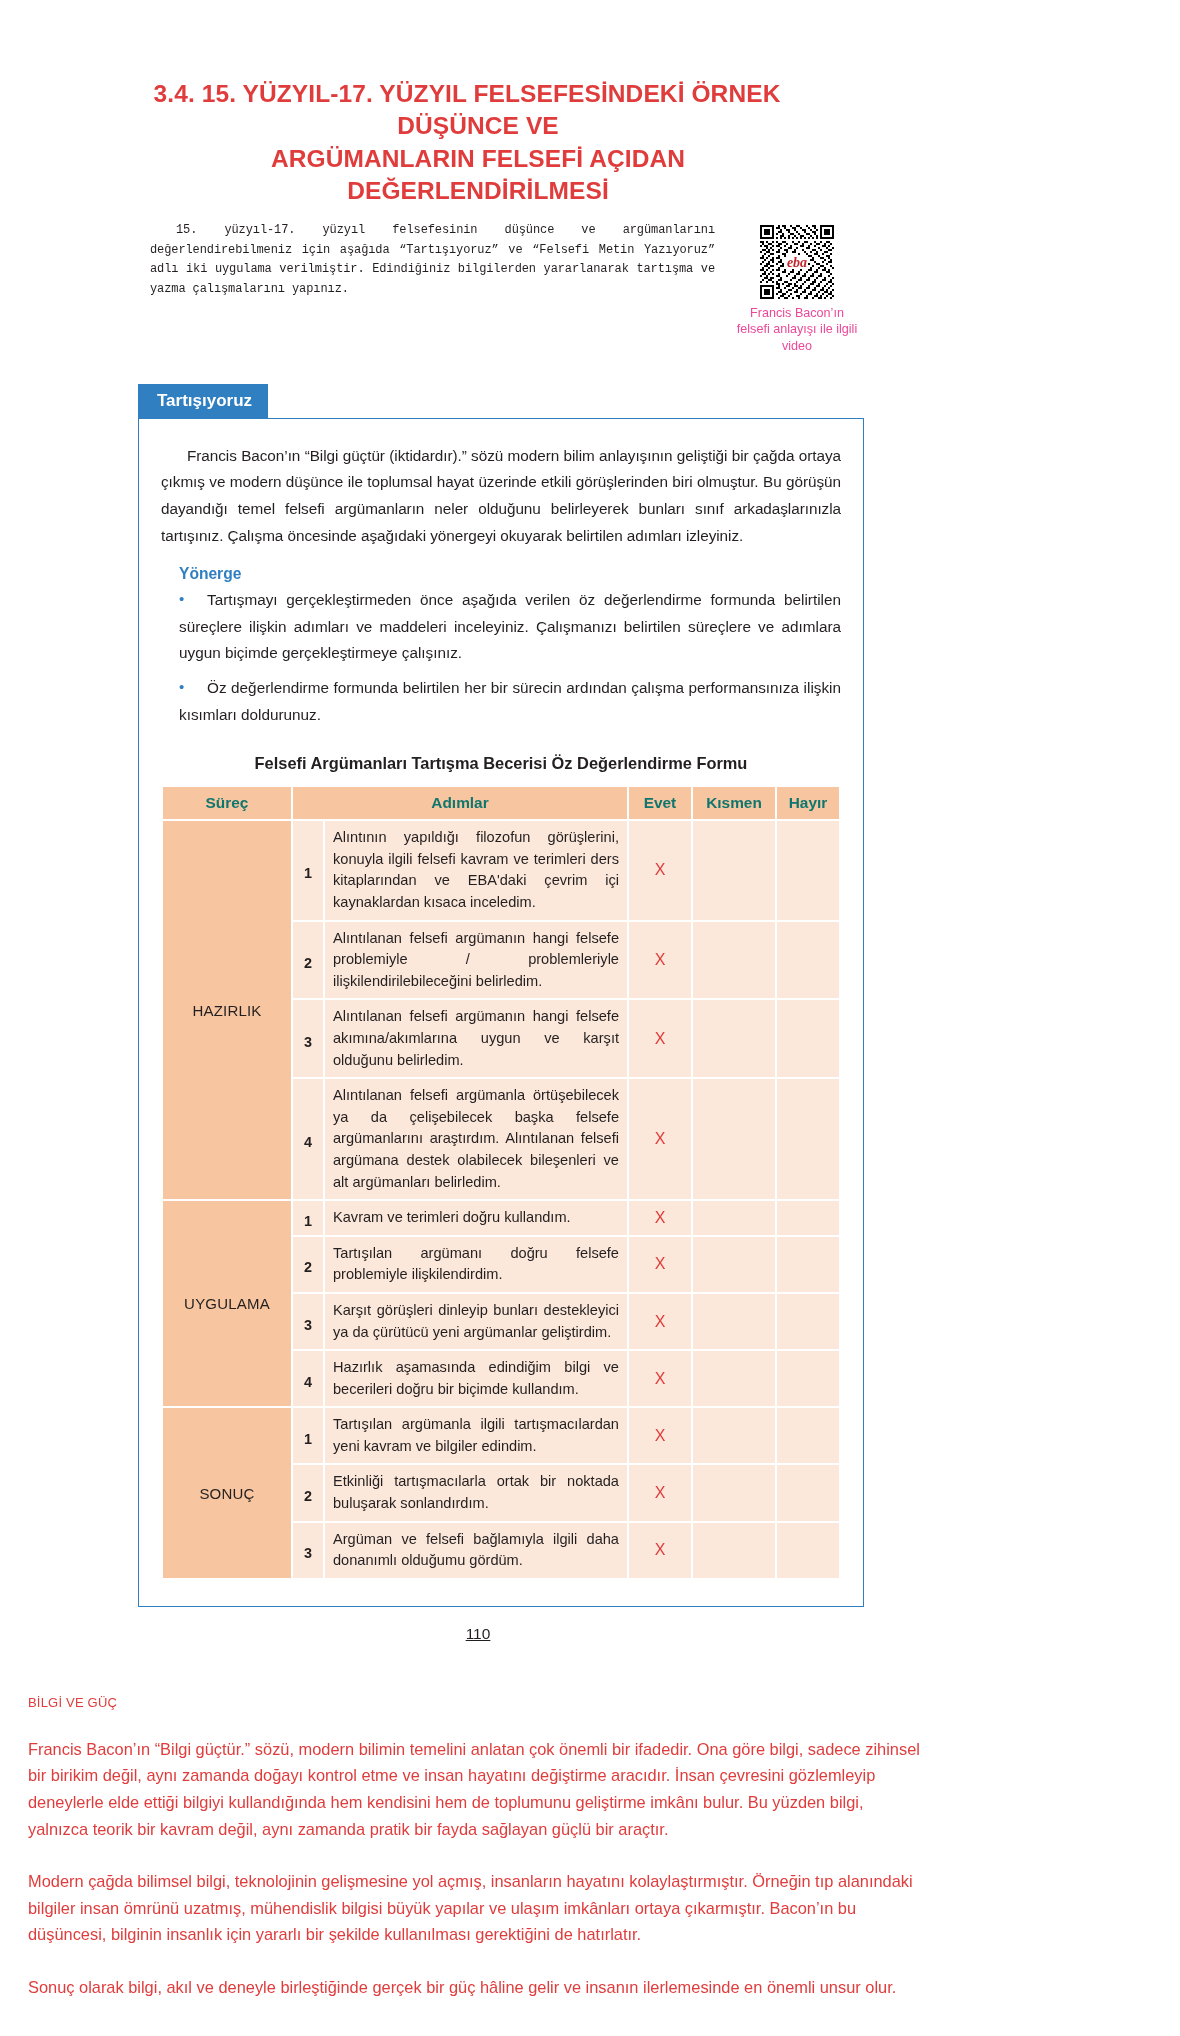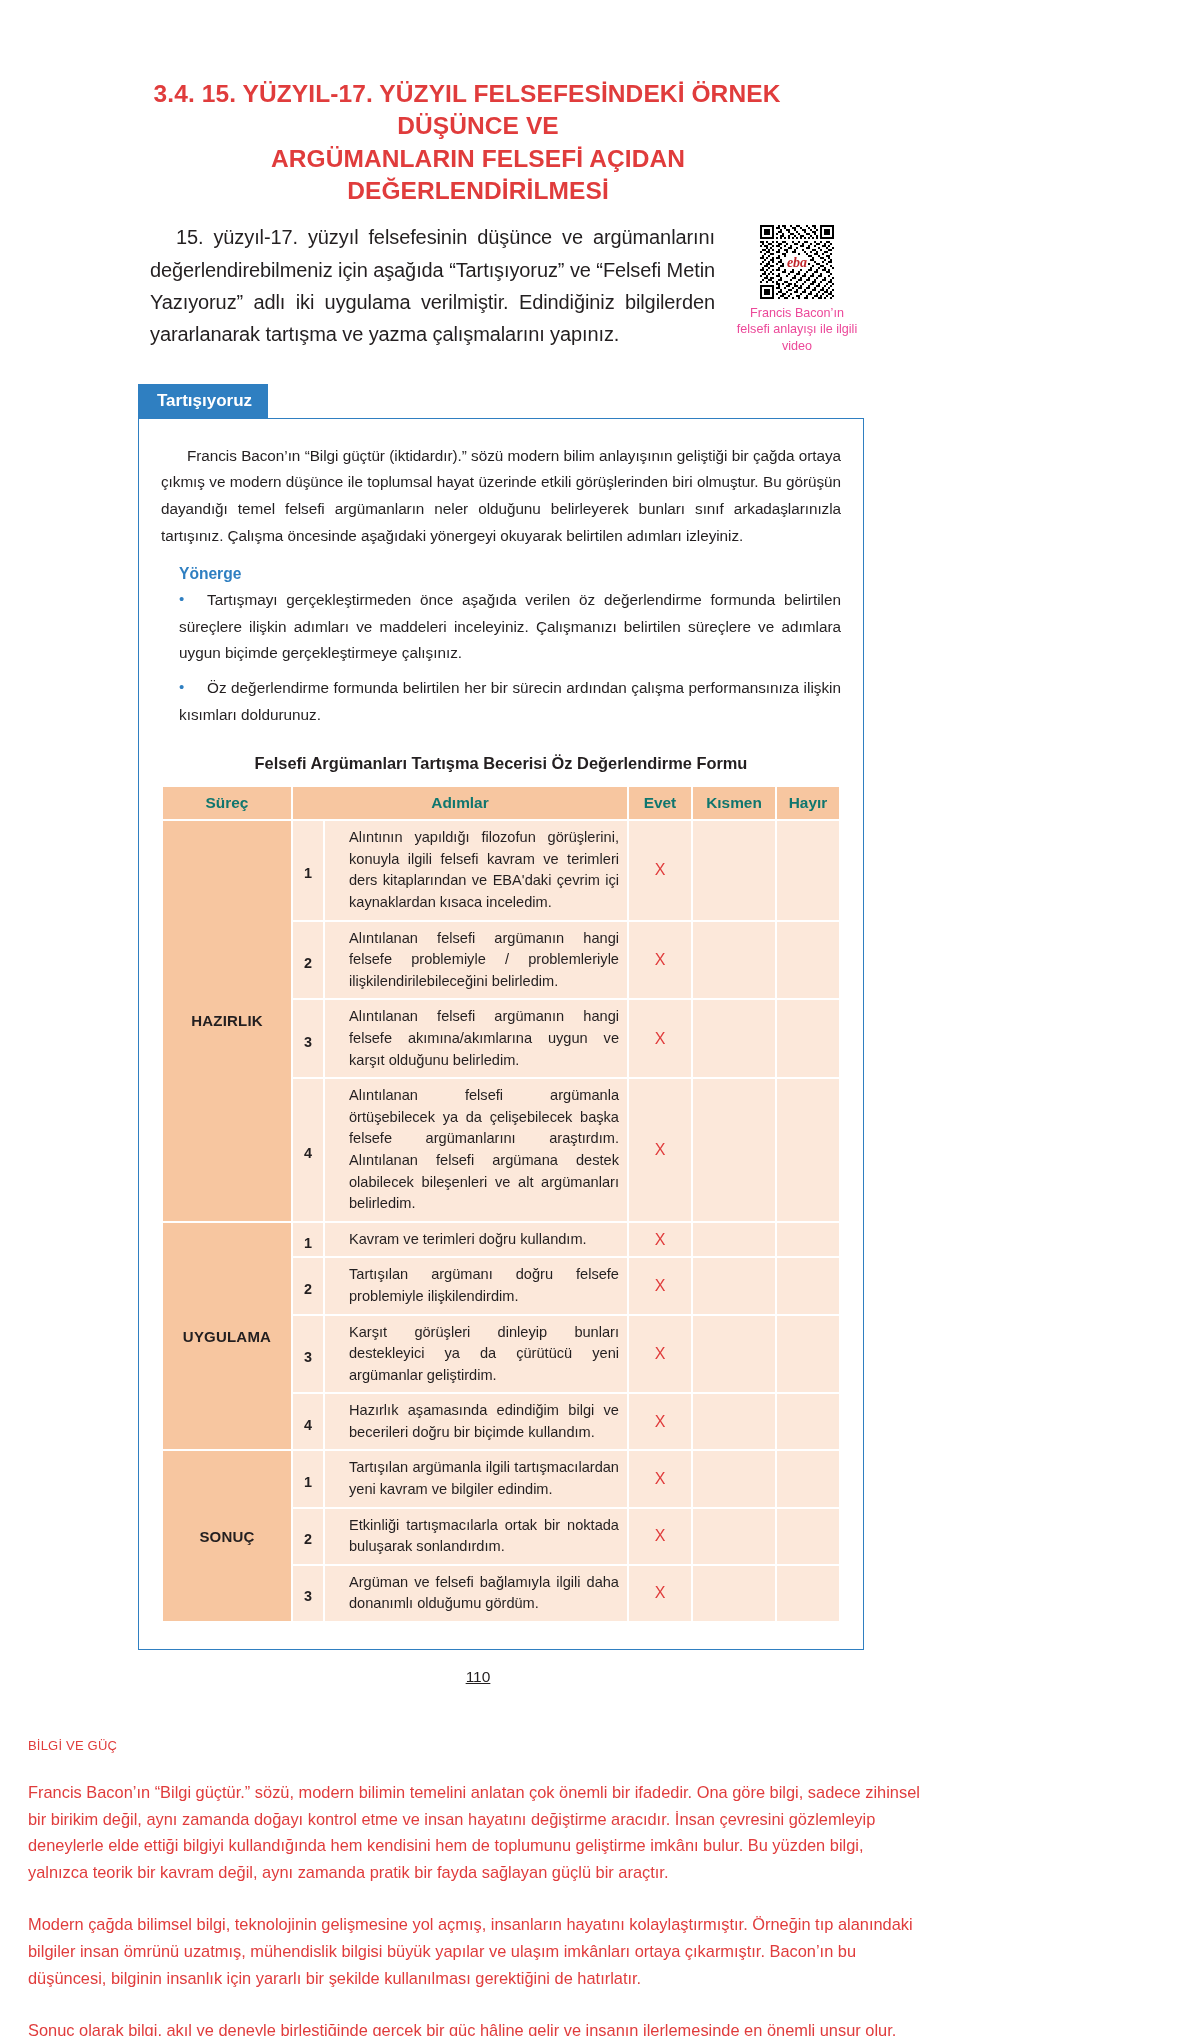--- a/index.html
+++ b/index.html
@@ -28,25 +28,26 @@
   .title-line.l1 { text-indent: -22px; }
 
   
   .intro-row {
     display: flex;
     align-items: flex-start;
     padding: 14px 95px 0 150px;
   }
   .intro-text {
     flex: 1 1 auto;
-    font-size: 20px;
+    font-size: 12px;
     line-height: 1.62;
     text-align: justify;
     letter-spacing: -0.1px;
     padding-right: 18px;
+    font-family: Liberation Mono, monospace;
   }
   .intro-text p { margin: 0; text-indent: 26px; }
   .qr-col {
     flex: 0 0 128px;
     text-align: center;
     padding-top: 4px;
   }
   .qr-code {
     width: 74px; height: 74px;
     margin: 0 auto;
@@ -142,37 +143,37 @@
   .col-no     { width: 30px; }
   .col-adim   { width: auto; }
   .col-evet   { width: 62px; }
   .col-kismen { width: 82px; }
   .col-hayir  { width: 62px; }
 
   table.form td { vertical-align: middle; }
   td.surec {
     background:#f7c6a0;
     text-align:center;
-    font-weight:bold;
+    font-weight:normal;
     font-size:15px;
     letter-spacing:0.2px;
   }
   td.no {
     background:#fce8da;
     text-align:center;
     font-weight:bold;
     font-size:14.4px;
     vertical-align: top;
     padding-top: 7px;
   }
   td.adim {
     background:#fce8da;
     font-size:14.6px;
     line-height:1.48;
-    padding: 6px 8px 6px 24px;
+    padding: 6px 8px 6px 8px;
     text-align: justify;
   }
   td.mark {
     background:#fce8da;
     text-align:center;
     color:#e03c3c;
     font-size:16px;
     vertical-align: middle;
   }
   td.mark.blank { color: transparent; }

